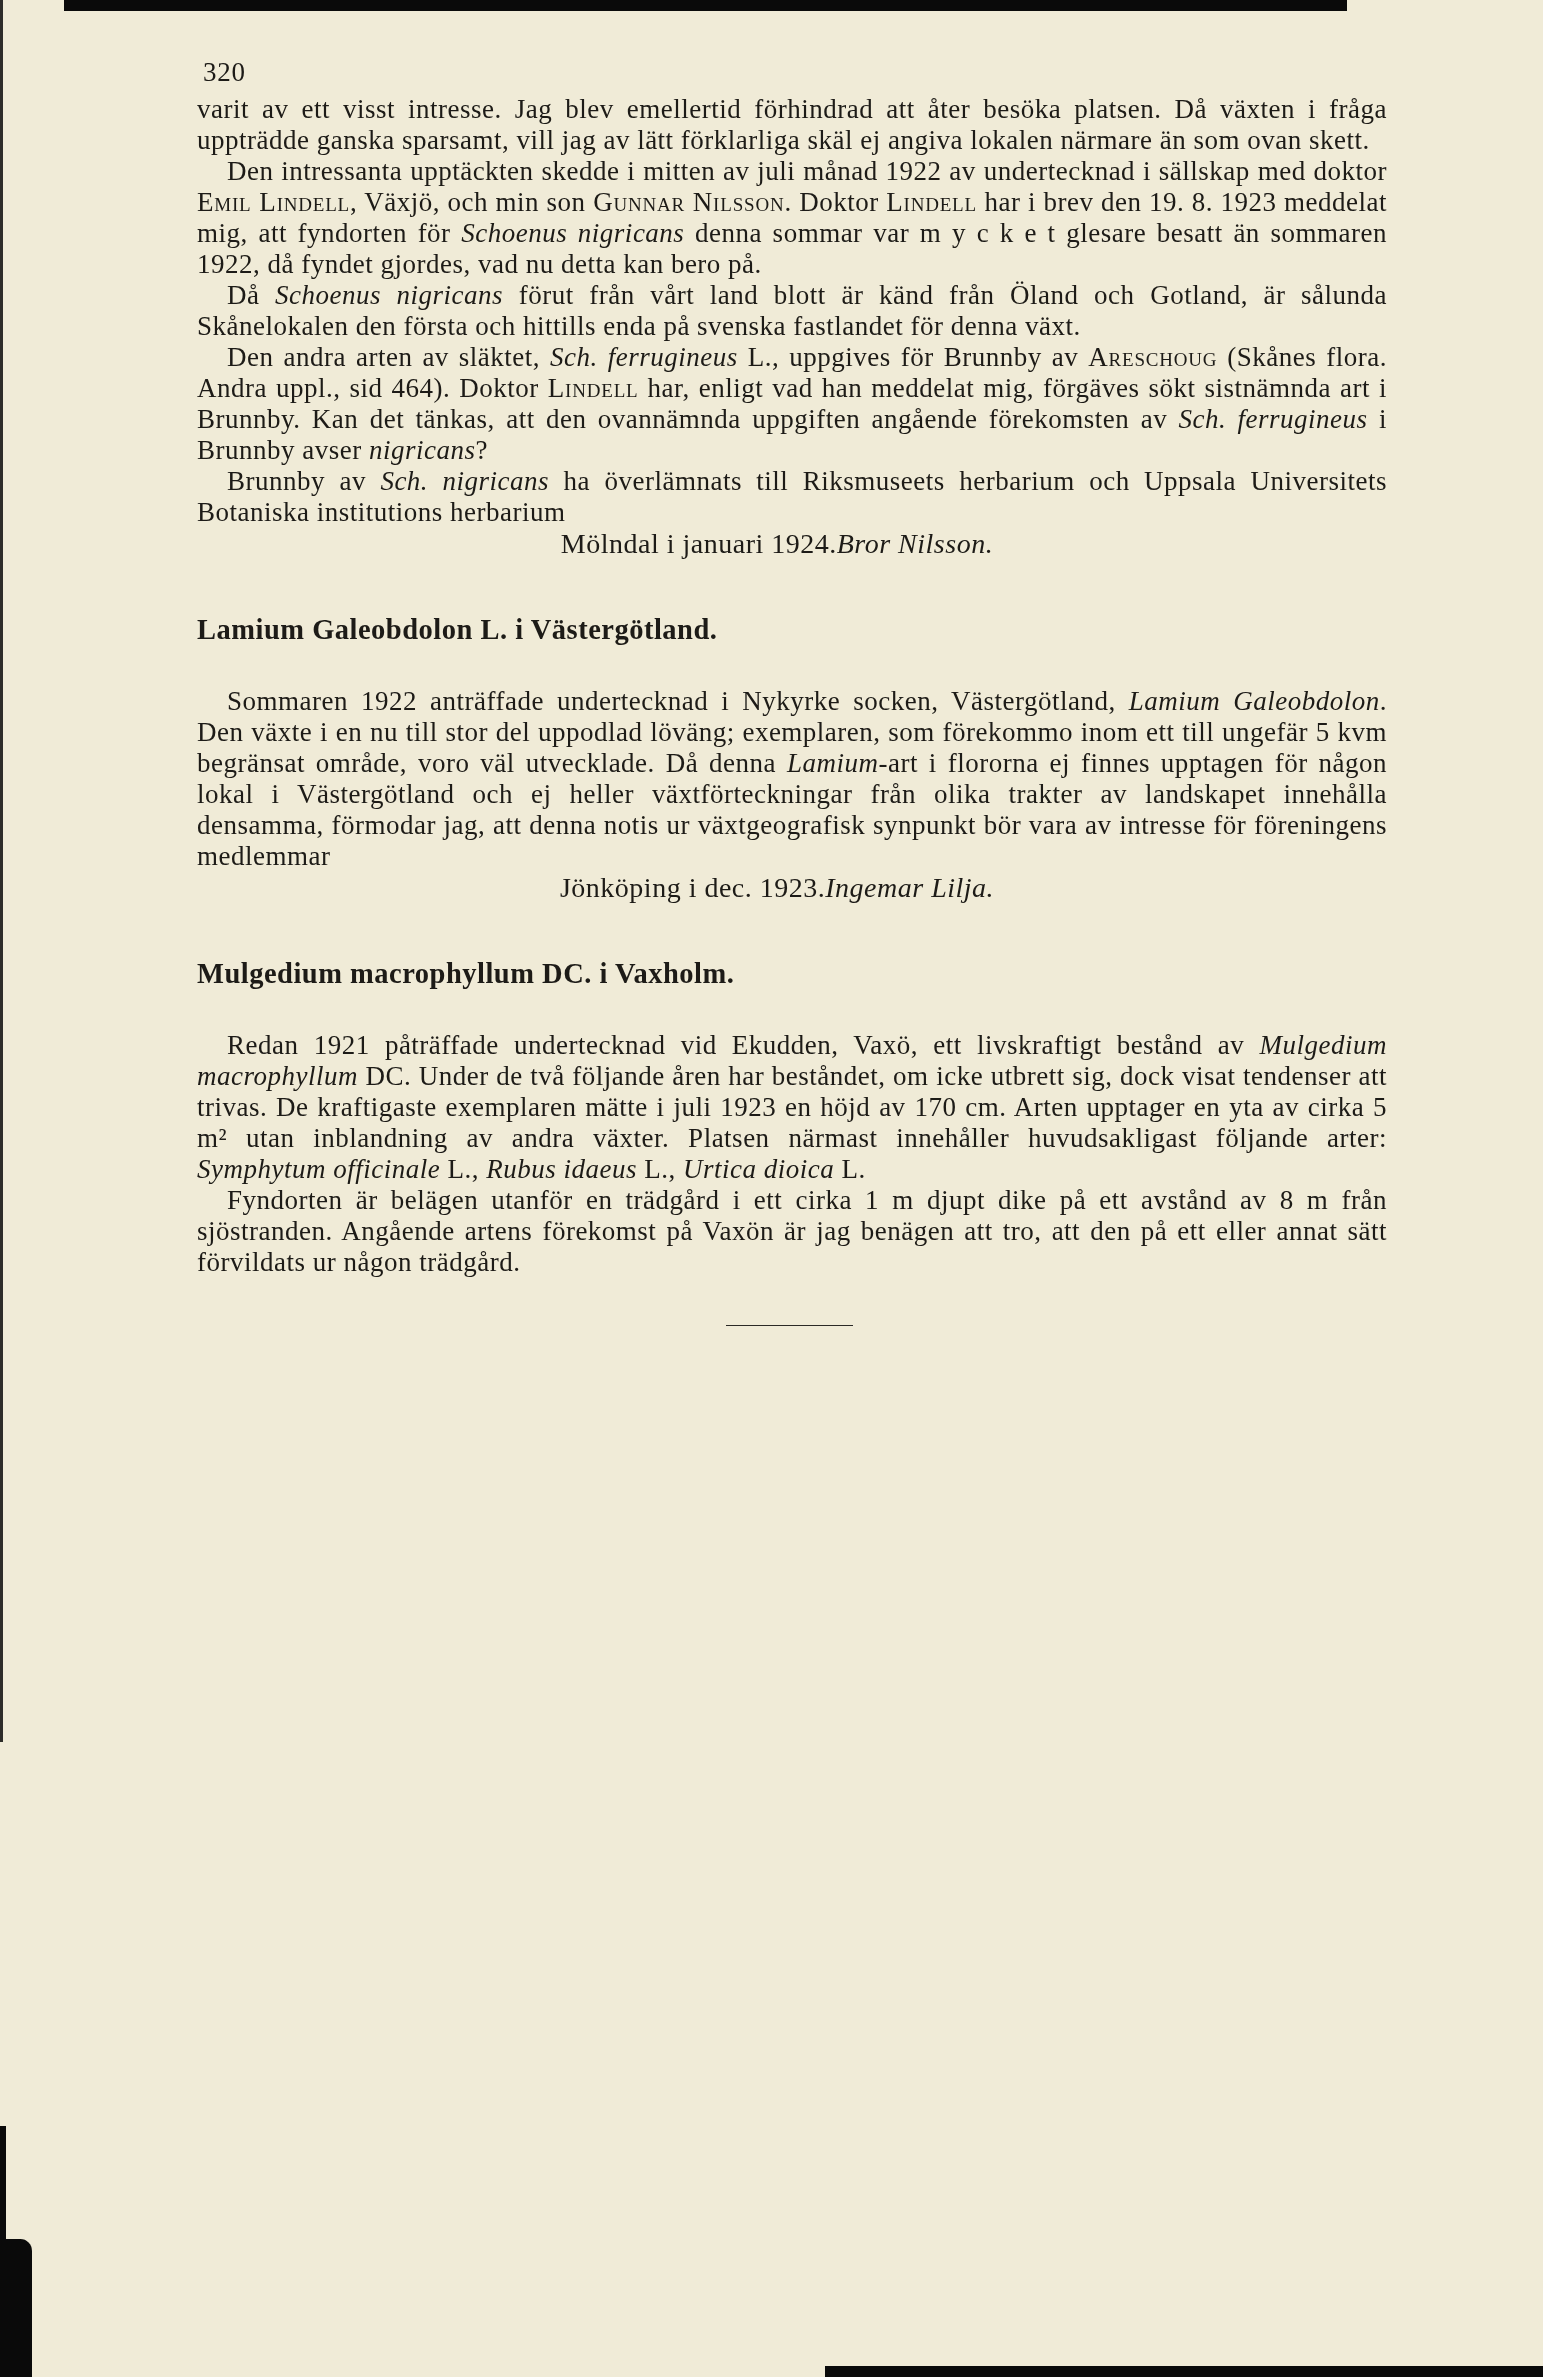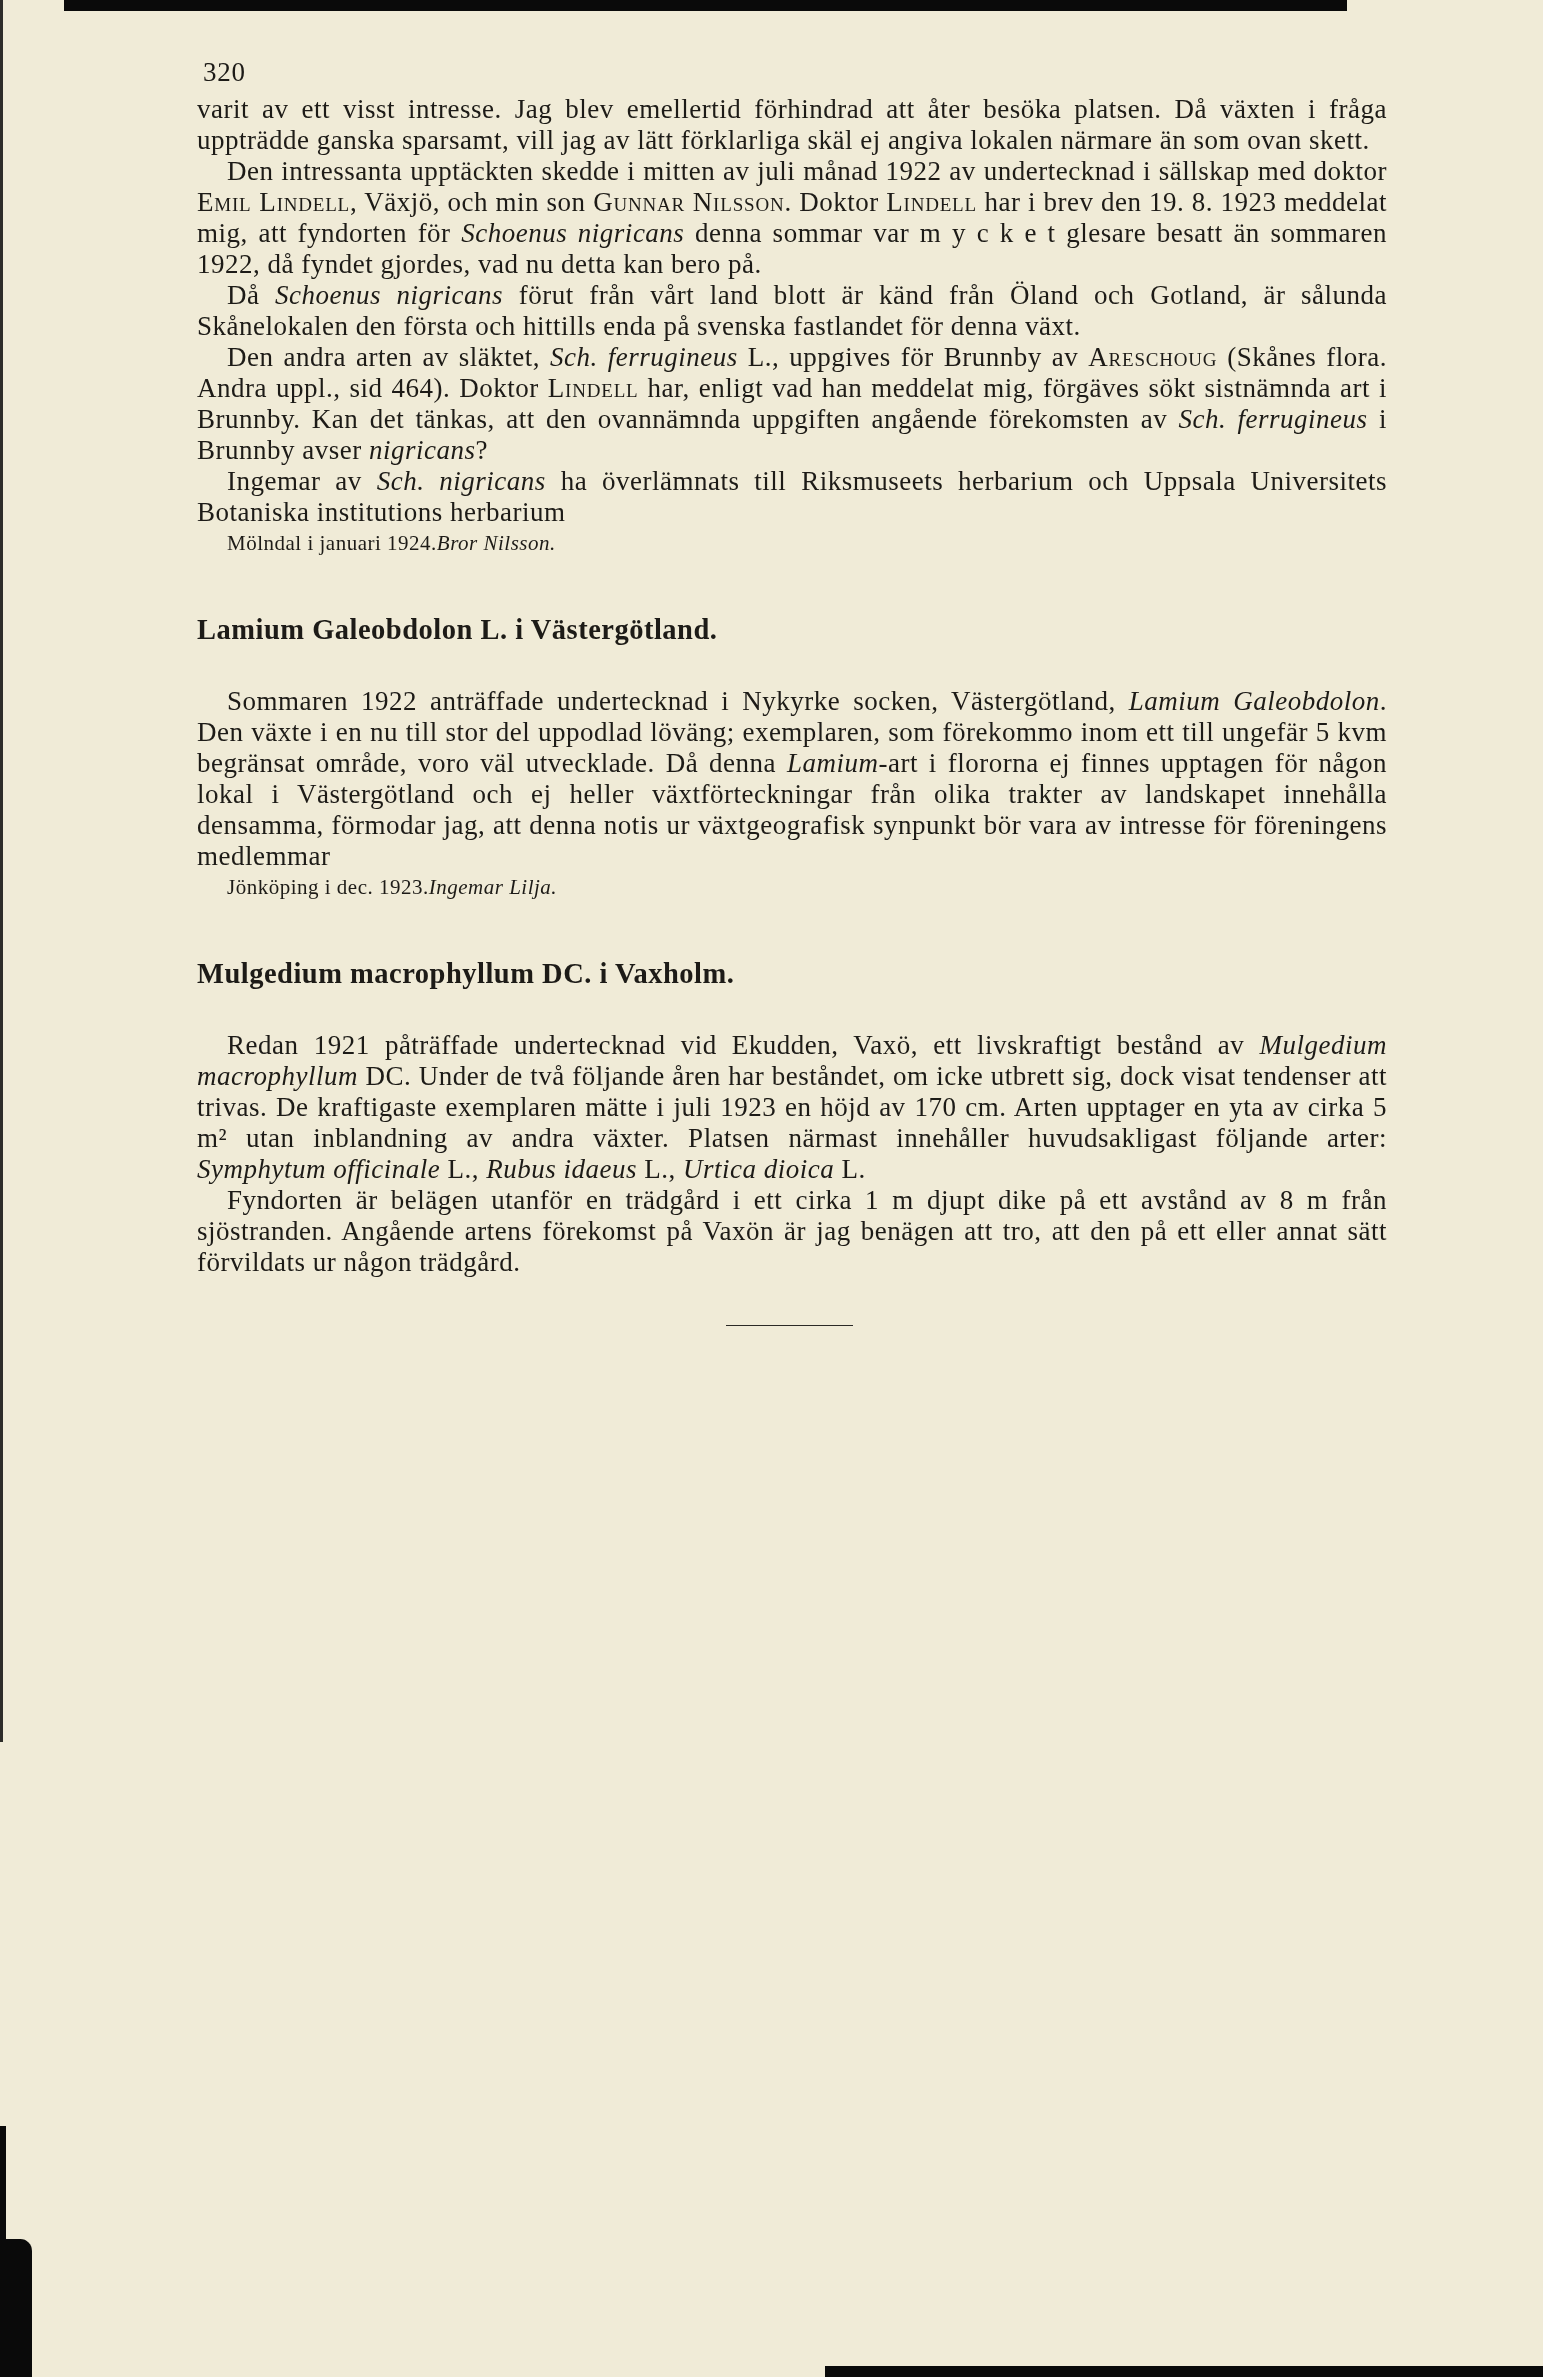--- a/index.html
+++ b/index.html
@@ -49,22 +49,22 @@
   h2.article-title {
     font-size: 28.5px;
     line-height: 34px;
     font-weight: 700;
     text-align: left;
     letter-spacing: 0.5px;
     margin: 54px 0 39px 0;
   }
   .dateline {
     display: flex;
-    justify-content: flex-start;
-    font-size: 21px;
+    justify-content: center;
+    font-size: 28px;
     line-height: 31px;
     letter-spacing: 0.5px;
   }
   .dateline .place { padding-left: 30px; }
   .dateline .sig   { font-style: italic; padding-right: 60px; }
   .footer-rule {
     width: 127px;
     border-top: 1.7px solid #2b2a26;
     margin: 47px 0 0 529px;
   }
@@ -84,21 +84,21 @@
 
   <div class="content">
 
     <section>
       <div>
 
       <p class="body-par noindent"><span>varit av ett visst intresse. Jag blev emellertid förhindrad att åter besöka platsen. Då växten i fråga uppträdde ganska sparsamt, vill jag av lätt förklarliga skäl ej angiva lokalen närmare än som ovan skett.</span></p>
           <p class="body-par"><span>Den intressanta upptäckten skedde i mitten av juli månad 1922 av undertecknad i sällskap med doktor </span><span class="sc">Emil Lindell</span><span>, Växjö, och min son </span><span class="sc">Gunnar Nilsson</span><span>. Doktor </span><span class="sc">Lindell</span><span> har i brev den 19. 8. 1923 meddelat mig, att fyndorten för </span><span class="i">Schoenus nigricans</span><span> denna sommar var m y c k e t glesare besatt än sommaren 1922, då fyndet gjordes, vad nu detta kan bero på.</span></p>
           <p class="body-par"><span>Då </span><span class="i">Schoenus nigricans</span><span> förut från vårt land blott är känd från Öland och Gotland, är sålunda Skånelokalen den första och hittills enda på svenska fastlandet för denna växt.</span></p>
           <p class="body-par"><span>Den andra arten av släktet, </span><span class="i">Sch. ferrugineus</span><span> L., uppgives för Brunnby av </span><span class="sc">Areschoug</span><span> (Skånes flora. Andra uppl., sid 464). Doktor </span><span class="sc">Lindell</span><span> har, enligt vad han meddelat mig, förgäves sökt sistnämnda art i Brunnby. Kan det tänkas, att den ovannämnda uppgiften angående förekomsten av </span><span class="i">Sch. ferrugineus</span><span> i Brunnby avser </span><span class="i">nigricans</span><span>?</span></p>
-          <p class="body-par"><span>Ingemar av </span><span class="i">Sch. nigricans</span><span> ha överlämnats till Riksmuseets herbarium och Uppsala Universitets Botaniska institutions herbarium</span></p>
+          <p class="body-par"><span>Brunnby av </span><span class="i">Sch. nigricans</span><span> ha överlämnats till Riksmuseets herbarium och Uppsala Universitets Botaniska institutions herbarium</span></p>
         </div>
       <div class="dateline">
         <span class="place">Mölndal i januari 1924.</span>
         <span class="sig">Bror Nilsson.</span>
       </div>
     </section>
 
     <section>
       <h2 class="article-title">Lamium Galeobdolon L. i Västergötland.</h2>
       <div>

